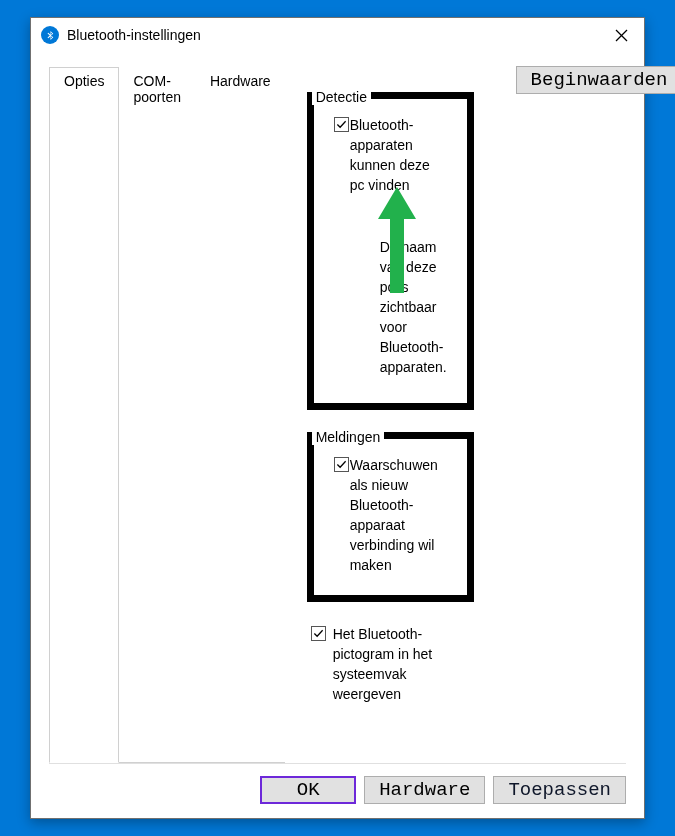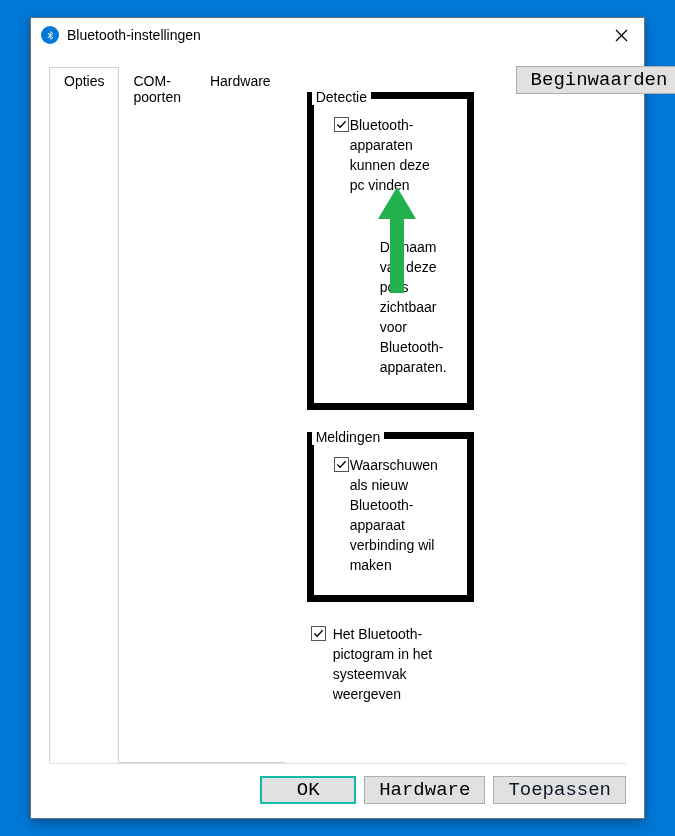--- a/index.html
+++ b/index.html
@@ -160,21 +160,21 @@
     .btn {
       min-width: 100px;
       height: 28px;
       border: 1px solid #adadad;
       background: #e1e1e1;
       font-size: 19px;
       font-family: Liberation Mono, monospace;
       cursor: pointer;
       padding: 0 14px;
     }
-    .btn.primary { border: 2px solid #14b8a6; }
+    .btn.primary { border: 2px solid #6d28d9; }
     .btn.disabled { color: #0f172a; cursor: default; }
     .action-bar {
       display: flex;
       justify-content: flex-end;
       gap: 8px;
       padding: 12px 18px 14px 18px;
       border-top: none;
     }
     .action-bar .btn { min-width: 96px; }
     .hr { height: 1px; background: #e0e0e0; margin: 0 18px; }

